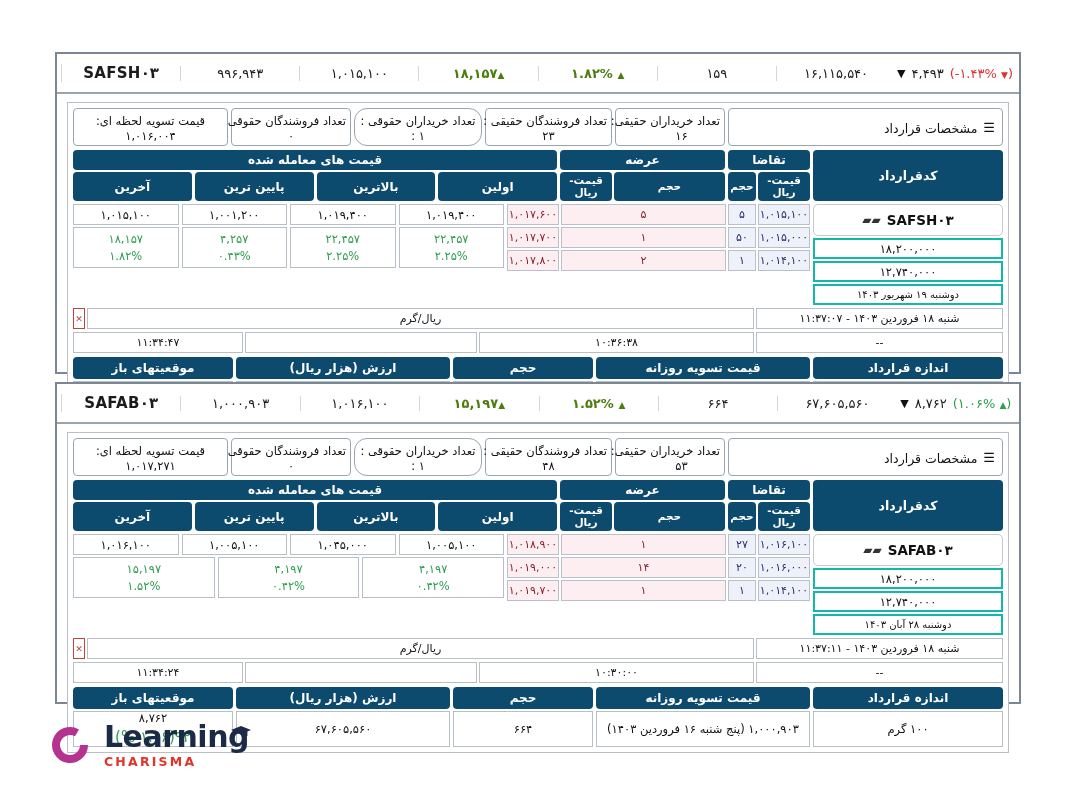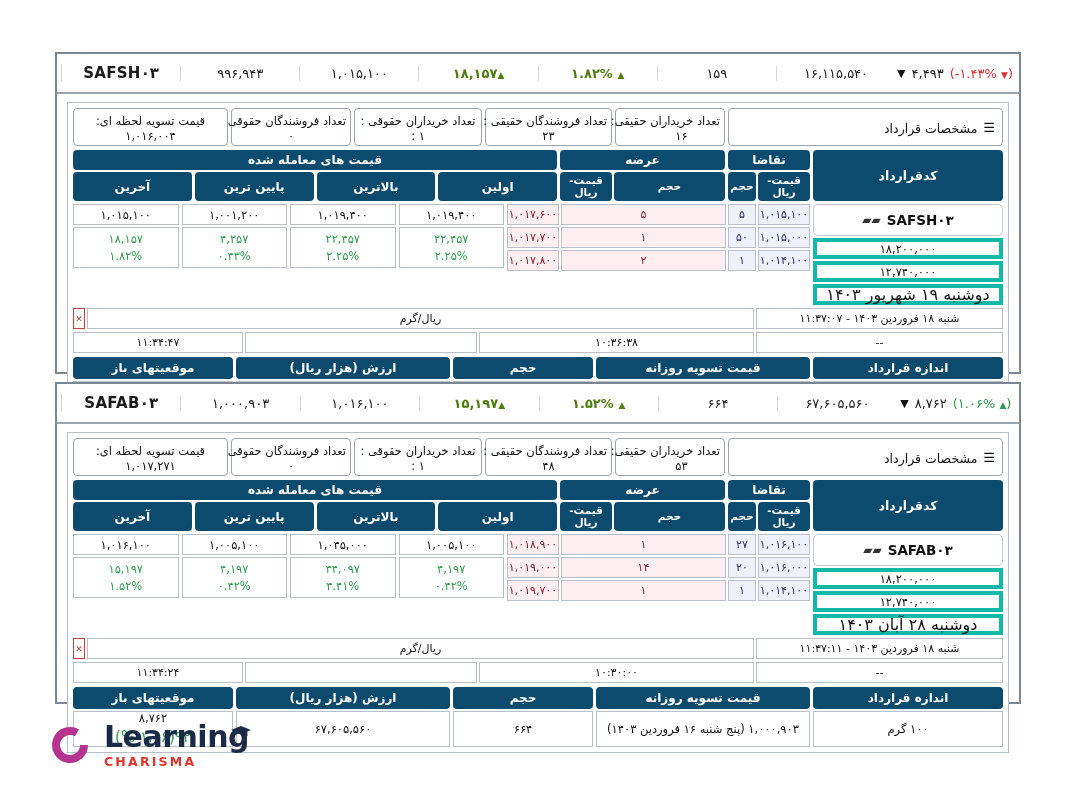--- a/index.html
+++ b/index.html
@@ -81,21 +81,21 @@
   }
   .speccell .lbl { display:block; }
   .speccell .val { display:block; }
   .spec-contract {
     flex: 1 1 auto;
     flex-direction: row; align-items:center; justify-content:flex-start;
     gap: 6px; padding-right: 8px; font-size: 12.5px;
   }
   .spec-settle { width: 155px; }
   .spec-legalsell { width: 120px; }
-  .spec-legalbuy { width: 128px; }
+  .spec-legalbuy { width: 128px; border-radius: 13px; }
   .spec-realsell { width: 127px; }
   .spec-realbuy  { width: 110px; padding-left: 27px; }
   .hamb { letter-spacing: -1px; font-size: 13px; }
 
   
   .hdrwrap { display:flex; flex-direction: row; gap: 3px; }
   .blk {
     background: #0c4a6e;
     color: #ffffff;
     border-radius: 4px;
@@ -125,25 +125,25 @@
 
   
   .codecol { width: 190px; display:flex; flex-direction:column; gap:2px; }
   .codebadge {
     height: 32px; border:1px solid #c3c9cf; border-radius:5px;
     background:#fff; display:flex; align-items:center; justify-content:center;
     gap:6px; font-size:13.5px; font-weight:bold; color:#111; direction:ltr;
   }
   .codebadge .mini { color:#333; font-size:12px; }
   .codecell {
-    height: 21px; border:4px solid #14b8a6; background:#fff;
+    height: 21px; border:2px solid #14b8a6; background:#fff;
     display:flex; align-items:center; justify-content:center;
     font-size:11.5px; color:#111;
   }
-  .codecell.date { font-size:16px; }
+  .codecell.date { font-size:10px; }
 
   
   .obook { display:flex; flex-direction:column; gap:2px; }
   .obrow { display:flex; flex-direction:row; gap:2px; height:21px; }
   .ob {
     display:flex; align-items:center; justify-content:center;
     font-size:11px; border:1px solid #b9c0cc;
   }
   .ob.dvol { width:28px; background:#eef1fa; color:#2a2f6b; }
   .ob.dprc { width:52px; background:#eef1fa; color:#2a2f6b; }
@@ -494,24 +494,20 @@
           <div class="trow">
             <div class="tcell">۱,۰۰۵,۱۰۰</div>
             <div class="tcell">۱,۰۴۵,۰۰۰</div>
             <div class="tcell">۱,۰۰۵,۱۰۰</div>
             <div class="tcell">۱,۰۱۶,۱۰۰</div>
           </div>
           <div class="trow">
             <div class="tcell two">
               <span>۴,۱۹۷</span>
               <span>۰.۴۲%</span>
-            </div>
-            <div class="tcell two">
-              <span>۴۴,۰۹۷</span>
-              <span>۴.۴۱%</span>
             </div>
             <div class="tcell two">
               <span>۴,۱۹۷</span>
               <span>۰.۴۲%</span>
             </div>
             <div class="tcell two">
               <span>۱۵,۱۹۷</span>
               <span>۱.۵۲%</span>
             </div>
           </div>

